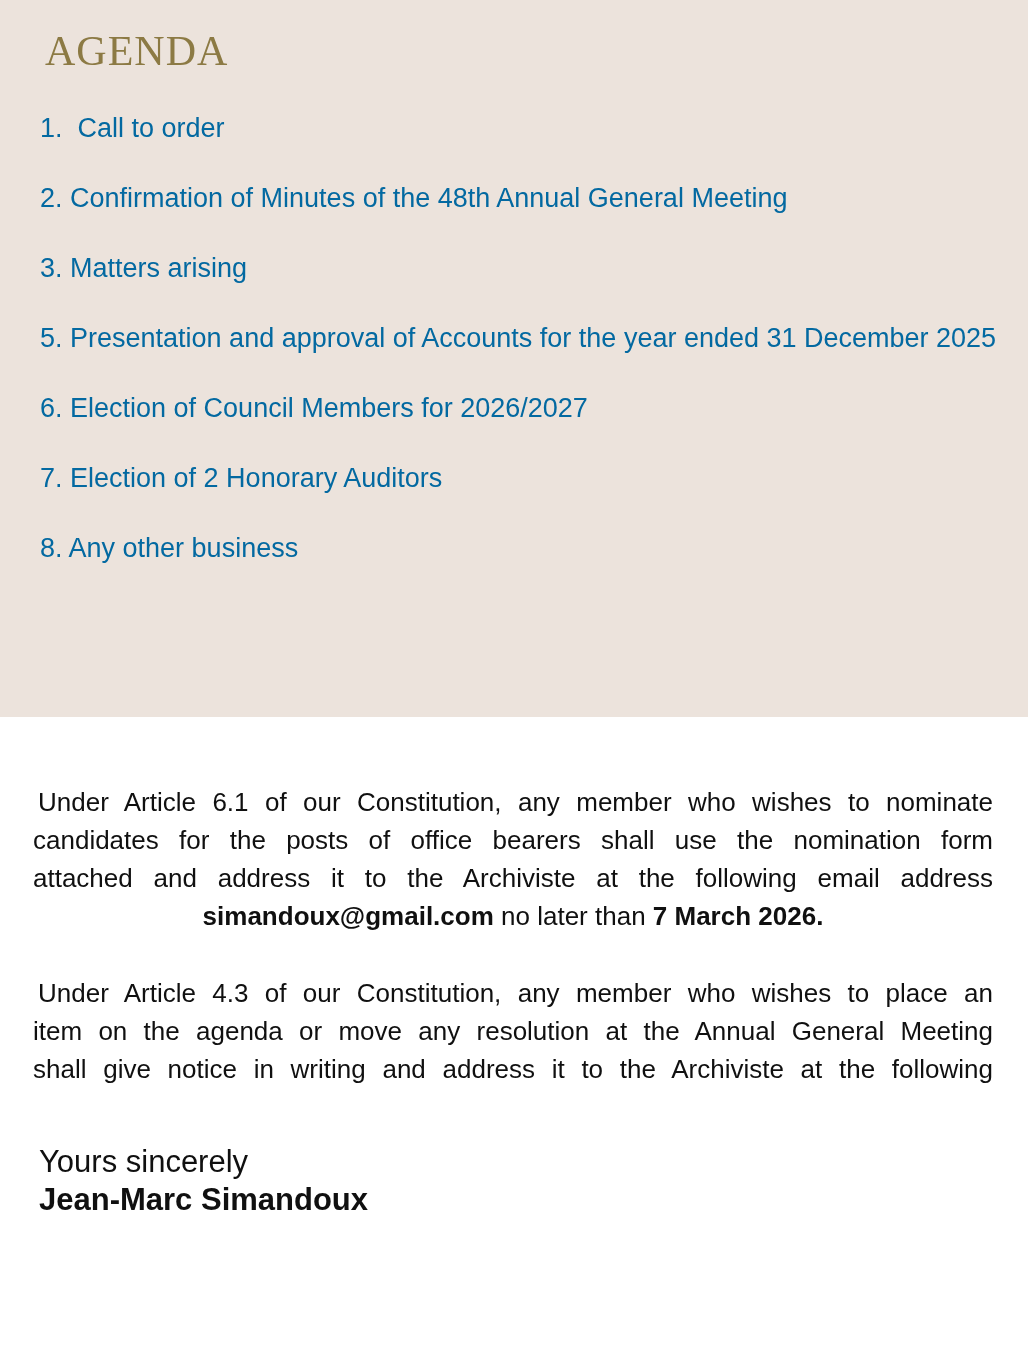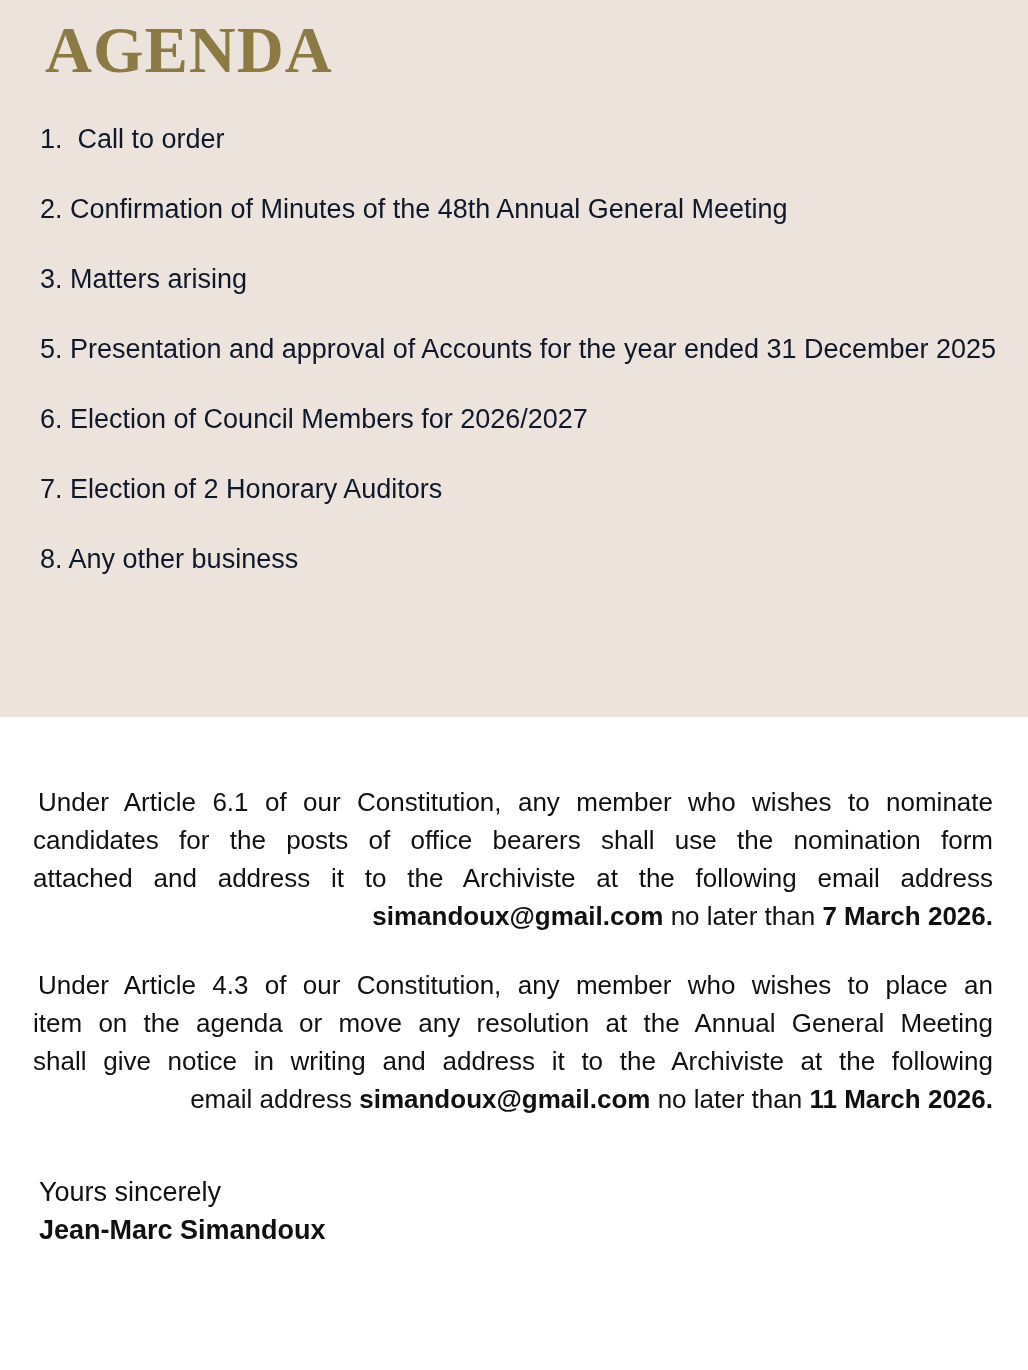--- a/index.html
+++ b/index.html
@@ -18,70 +18,70 @@
   }
   
   .panel {
     box-sizing: border-box;
     width: 1028px;
     height: 717px;
     background: #ece3dc;
     padding: 18px 30px 0 40px;
   }
   .agenda-heading {
-    margin: 0 0 0 5px;
+    margin: 12px 0 0 5px;
     font-family: "Liberation Serif", serif;
-    font-weight: bold;
-    font-size: 65px;
+    font-weight: normal;
+    font-size: 42px;
     line-height: 1.0;
     letter-spacing: 1px;
     color: #8c7a44;
   }
   .agenda-list {
     list-style: none;
     margin: 37px 0 0 0;
     padding: 0;
   }
   .agenda-list li {
-    color: #0f172a;
+    color: #0369a1;
     font-size: 27px;
     line-height: 38px;
     margin: 0 0 32px 0;
     white-space: pre-wrap;
   }
   
   .content {
     box-sizing: border-box;
     padding: 0 35px 0 33px;
   }
   .notice {
     width: 960px;
     font-size: 26px;
     line-height: 38px;
     margin: 0;
   }
   .notice-1 { margin-top: 66px; }
-  .notice-2 { margin-top: 31px; }
+  .notice-2 { margin-top: 39px; }
   .jl {
     display: block;
     text-align: justify;
     text-align-last: justify;
     -moz-text-align-last: justify;
   }
   .ll {
     display: block;
-    text-align: right;
+    text-align: center;
   }
   .ind { padding-left: 5px; }
   .b { font-weight: bold; }
   
   .signature {
     margin-top: 55px;
     padding-left: 6px;
-    font-size: 27px;
+    font-size: 31px;
     line-height: 38px;
   }
   .signature .line { display: block; }
 </style>
 </head>
 <body>
 
 <div class="page">
 
   <div class="panel">
@@ -103,21 +103,20 @@
       <span class="jl ind">Under Article 6.1 of our Constitution, any member who wishes to nominate</span>
       <span class="jl">candidates for the posts of office bearers shall use the nomination form</span>
       <span class="jl">attached and address it to the Archiviste at the following email address</span>
       <span class="ll"><span></span><span class="b">simandoux@gmail.com</span><span> no later than </span><span class="b">7 March 2026.</span></span>
     </p>
 
     <p class="notice notice-2">
       <span class="jl ind">Under Article 4.3 of our Constitution, any member who wishes to place an</span>
       <span class="jl">item on the agenda or move any resolution at the Annual General Meeting</span>
       <span class="jl">shall give notice in writing and address it to the Archiviste at the following</span>
-      <span class="ll"><span>email address </span><span class="b">simandoux@gmail.com</span><span> no later than </span><span class="b">11 March 2026.</span></span>
     </p>
 
     <div class="signature">
       <span class="line">Yours sincerely</span>
       <span class="line b">Jean-Marc Simandoux</span>
     </div>
 
   </div>
 
 </div>

